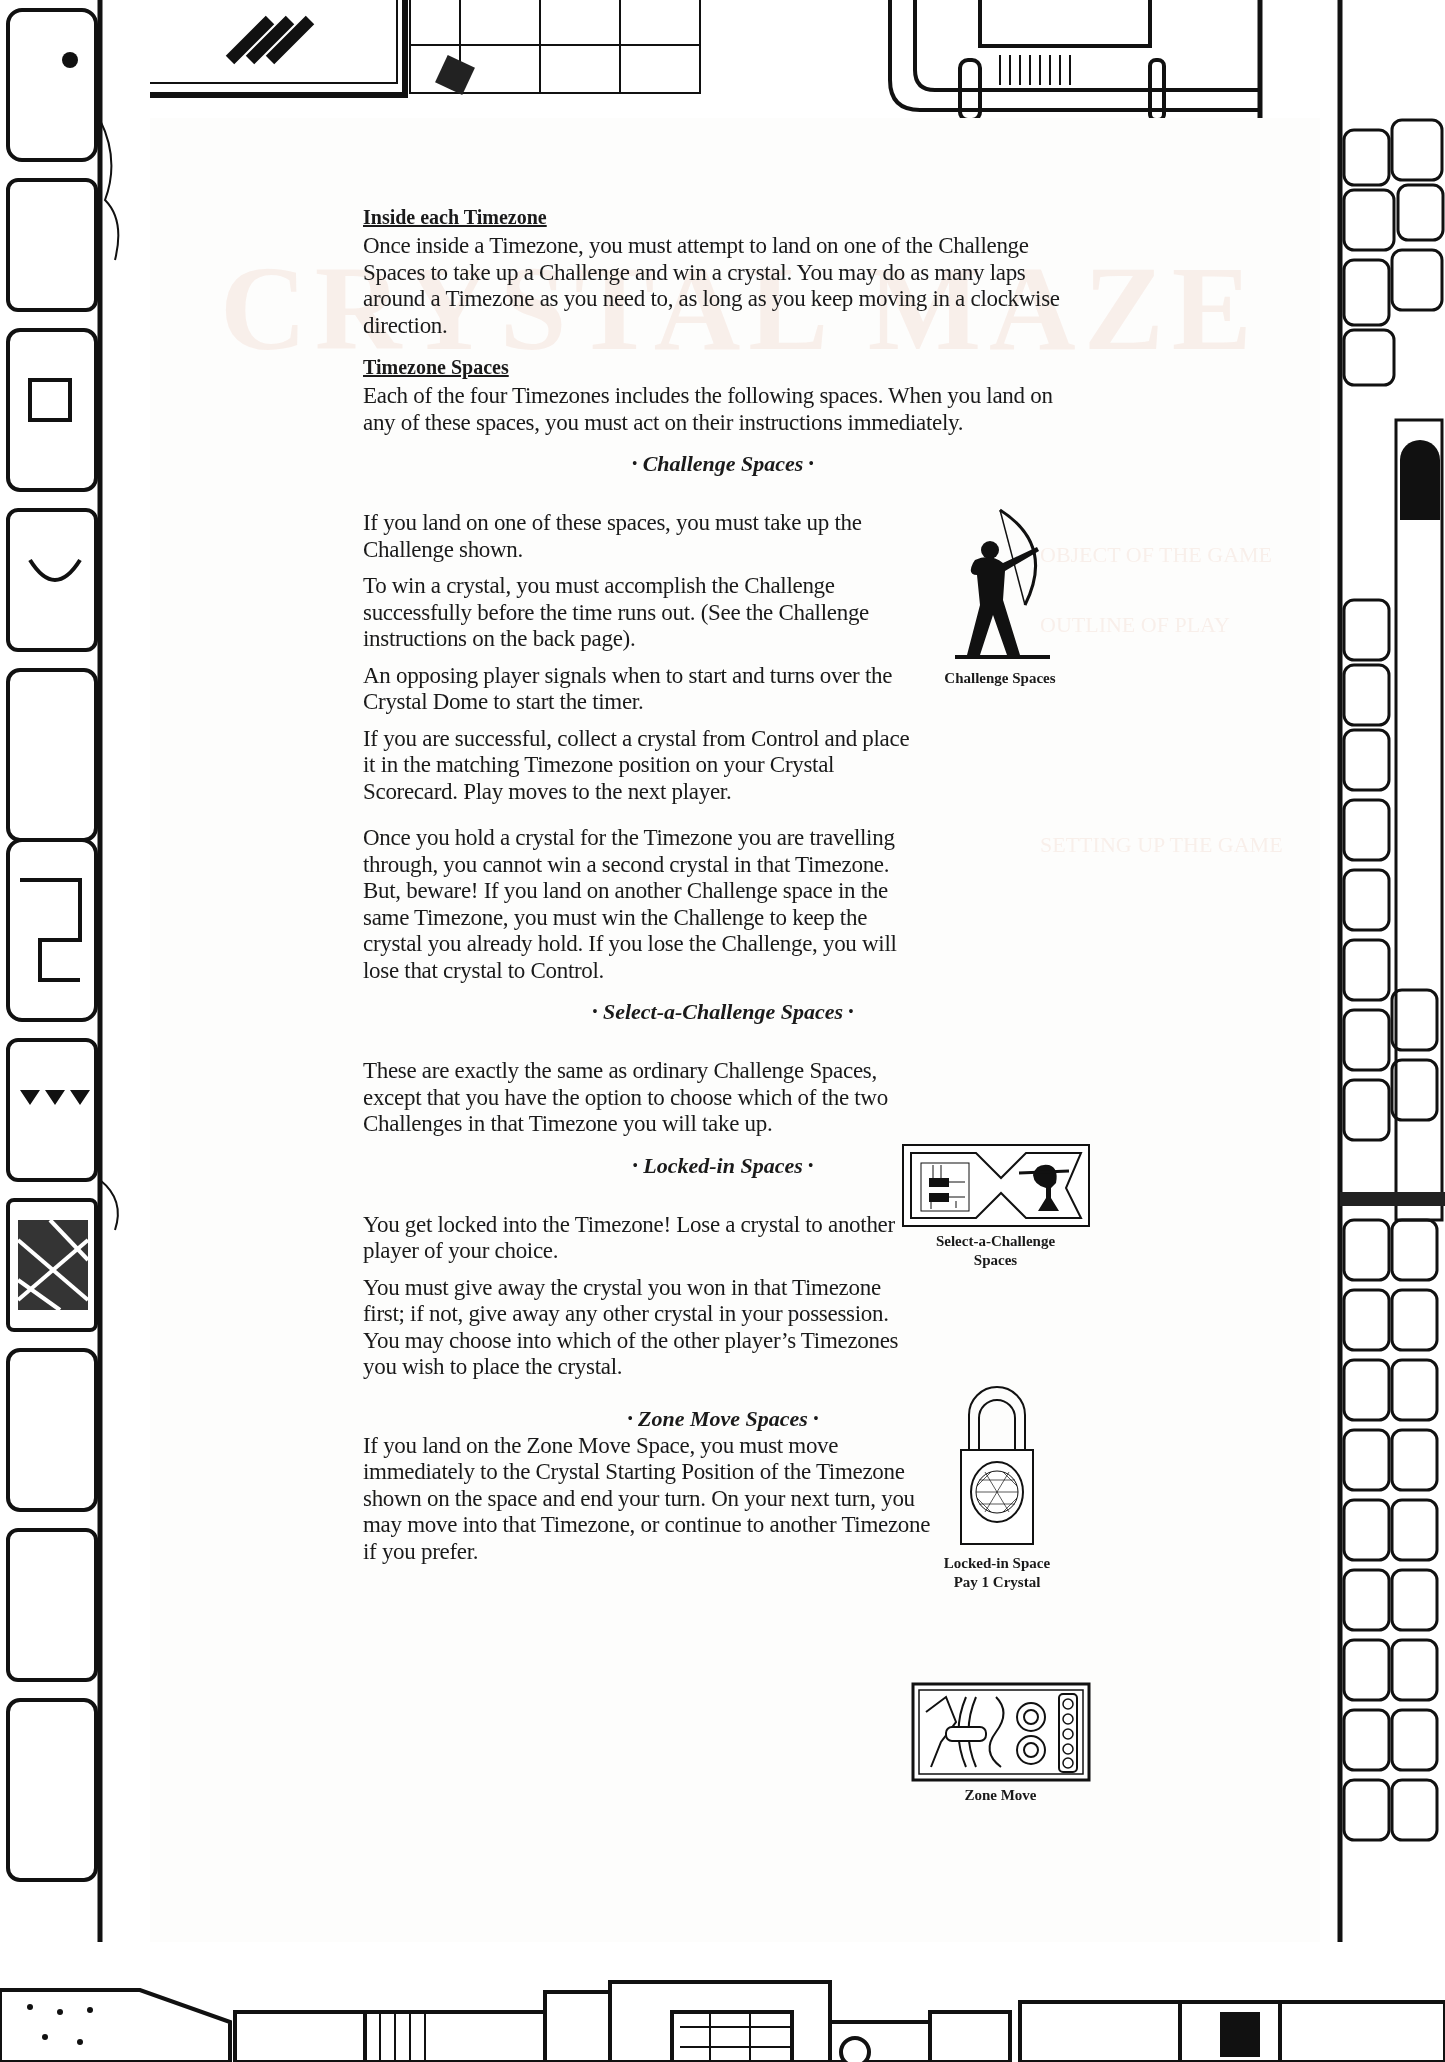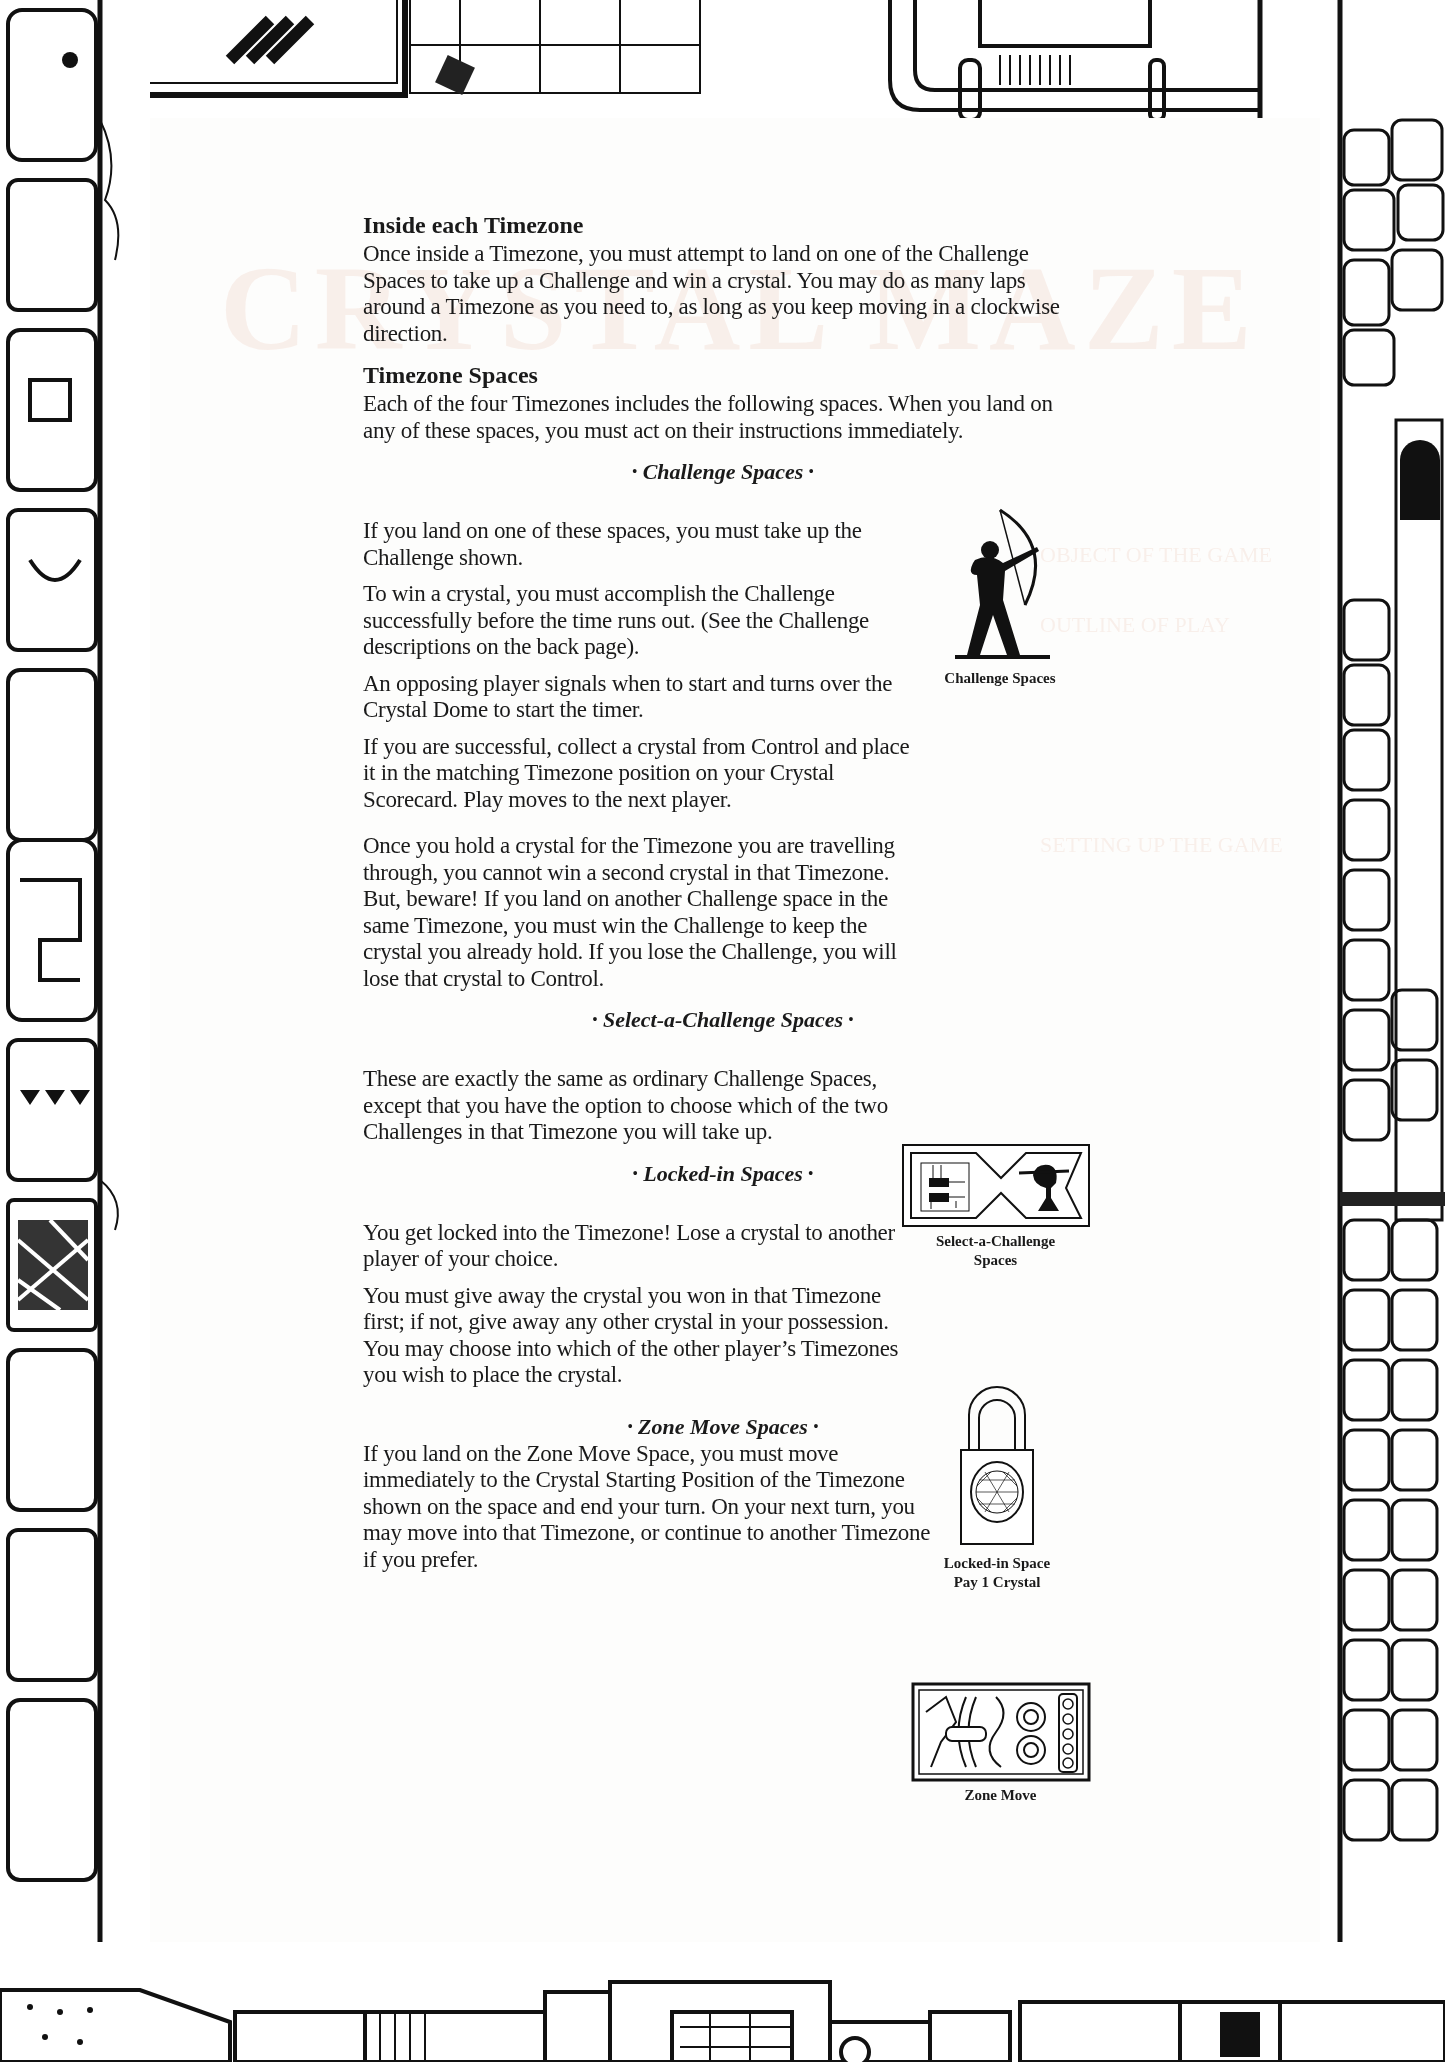--- a/index.html
+++ b/index.html
@@ -17,21 +17,21 @@
   .border-bottom { left:0; bottom:0; width:1445px; height:120px; overflow:hidden; }
   .border svg { display:block; }
 
   
   .ghost { position:absolute; color:#c2410c; opacity:0.07; font-family:"Liberation Serif", serif; pointer-events:none; }
   .ghost-title { left:220px; top:240px; font-size:120px; font-weight:bold; letter-spacing:8px; }
   .ghost-block { left:1040px; font-size:22px; line-height:30px; width:260px; }
 
   
   .content { position:absolute; left:363px; top:203px; width:720px; }
-  .h1 { font-weight:bold; font-size:24px; margin:8px 0 2px 0; line-height:28px; }
+  .h1 { font-weight:bold; font-size:20px; margin:0 0 2px 0; line-height:28px;text-decoration:underline; }
   .para { font-size:23px; line-height:26.5px; margin:0; letter-spacing:-0.3px; }
   .gap { height:10px; }
   .h1.spaced { margin-top:14px; }
   .sub {
     font-weight:bold; font-style:italic; font-size:22px; line-height:28px; margin:14px 0 0 0;text-align:center;
   }
   .bullet { font-style:normal; font-size:14px; vertical-align:3px; }
   .text-col { width:560px;margin-top:32px; }
 
   
@@ -218,21 +218,21 @@
   <p class="para">Each of the four Timezones includes the following spaces. When you land on any of these spaces, you must act on their instructions immediately.</p>
 
   <h3 class="sub">
     <span class="bullet">•</span>
     <span>Challenge Spaces</span>
     <span class="bullet">•</span>
   </h3>
   <div class="text-col">
     <p class="para">If you land on one of these spaces, you must take up the Challenge shown.</p>
     <div class="gap"></div>
-    <p class="para">To win a crystal, you must accomplish the Challenge successfully before the time runs out. (See the Challenge descriptions on the back page).</p>
+    <p class="para">To win a crystal, you must accomplish the Challenge successfully before the time runs out. (See the Challenge instructions on the back page).</p>
     <div class="gap"></div>
     <p class="para">An opposing player signals when to start and turns over the Crystal Dome to start the timer.</p>
     <div class="gap"></div>
     <p class="para">If you are successful, collect a crystal from Control and place it in the matching Timezone position on your Crystal Scorecard. Play moves to the next player.</p>
     <div class="gap"></div>
     <div class="gap"></div>
     <p class="para">Once you hold a crystal for the Timezone you are travelling through, you cannot win a second crystal in that Timezone. But, beware! If you land on another Challenge space in the same Timezone, you must win the Challenge to keep the crystal you already hold. If you lose the Challenge, you will lose that crystal to Control.</p>
   </div>
 
   <h3 class="sub">

